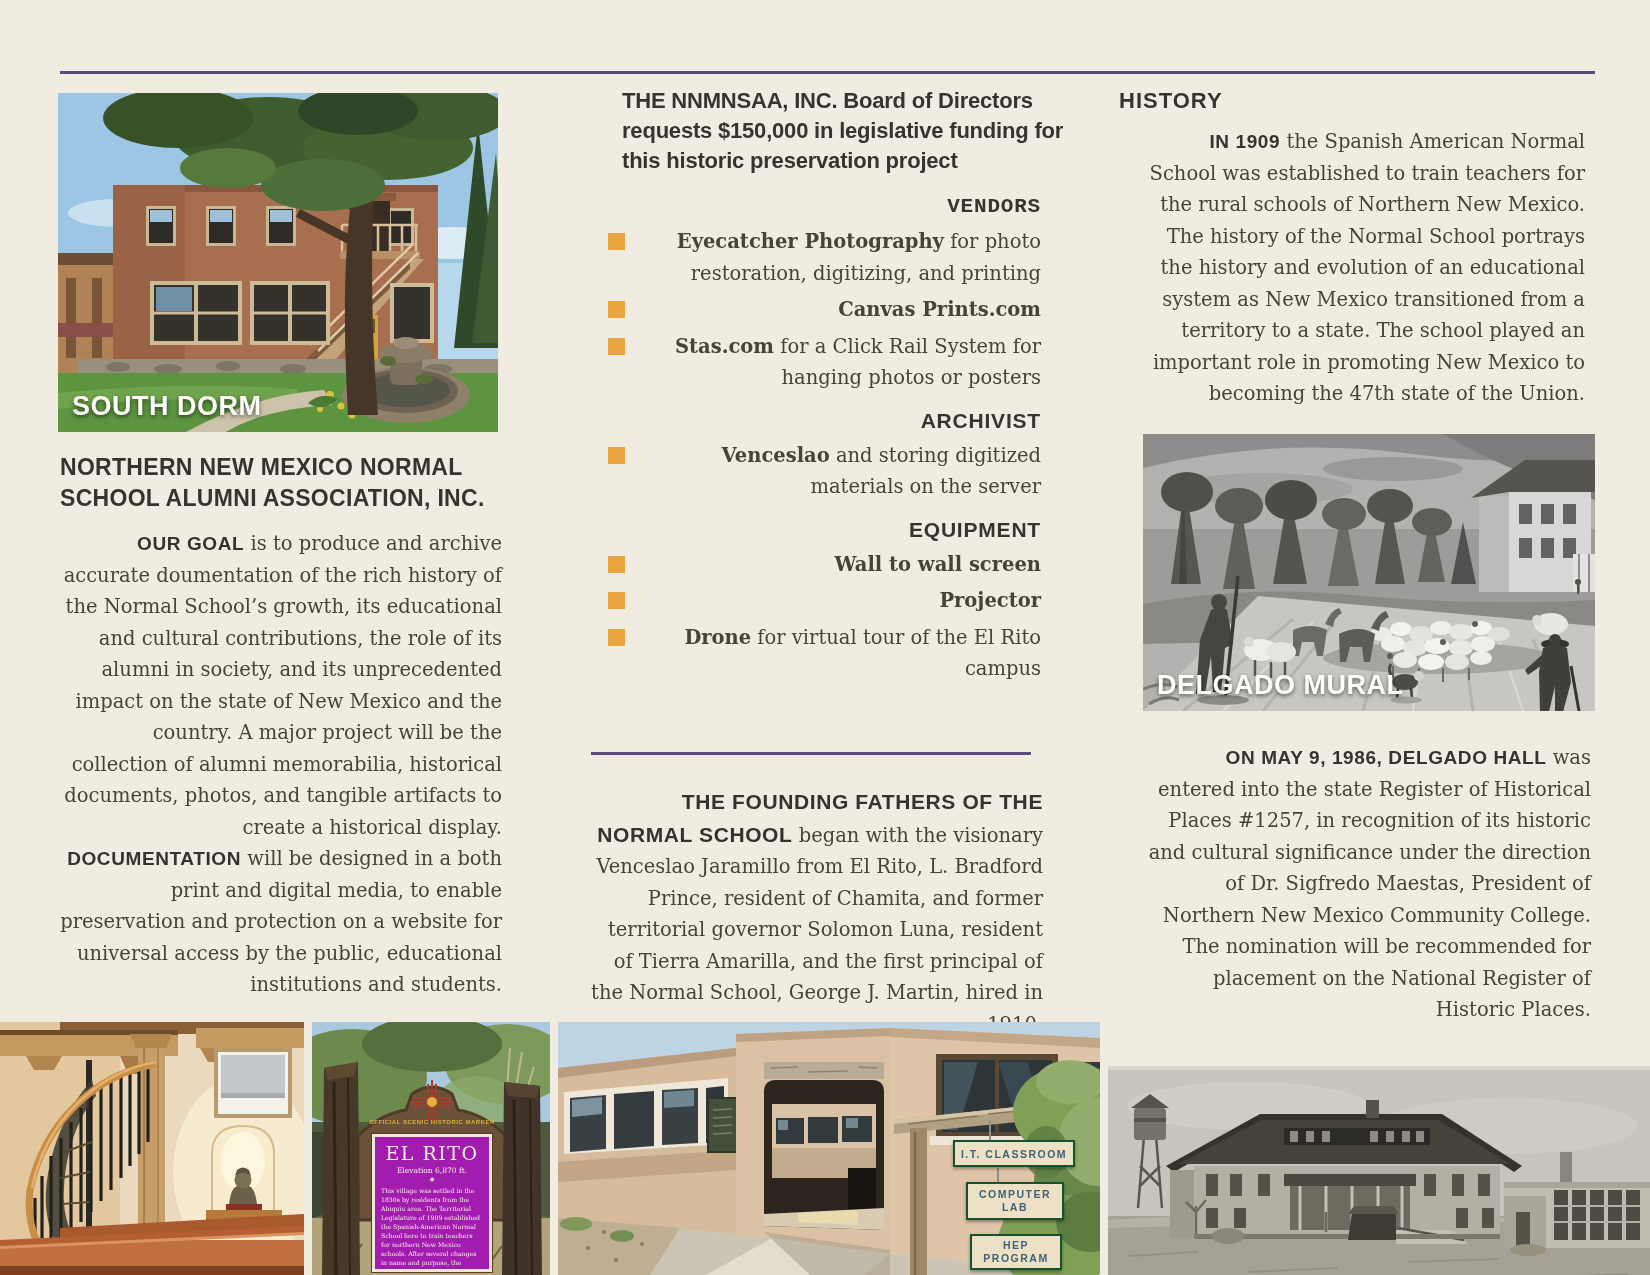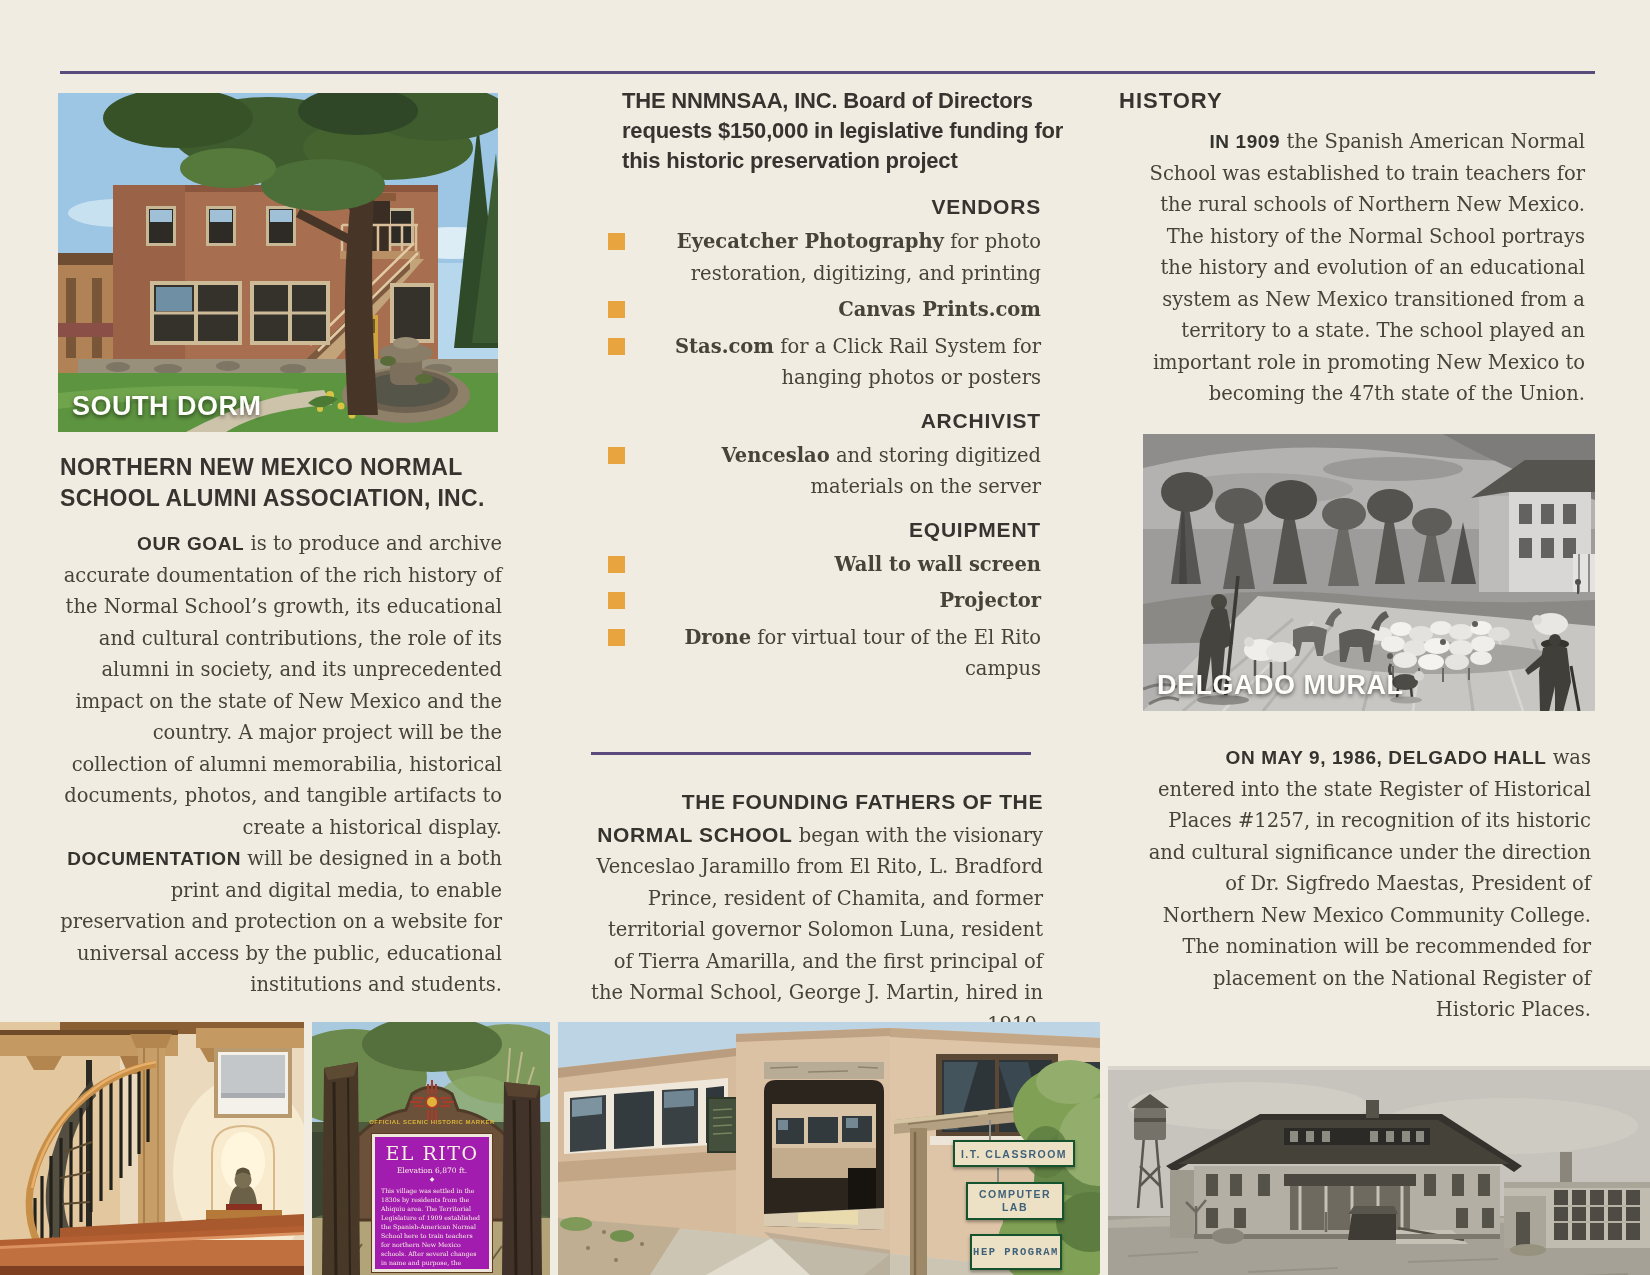--- a/index.html
+++ b/index.html
@@ -195,21 +195,21 @@
   <div class="abs h-sans org-heading" style="left:60px;top:452px;width:442px;">NORTHERN NEW MEXICO NORMAL SCHOOL ALUMNI ASSOCIATION, INC.</div>
 
   <div class="abs body-serif" style="left:60px;top:528px;width:442px;">
     <p><span class="leadin">OUR GOAL</span><span> is to produce and archive accurate doumentation of the rich history of the Normal School’s growth, its educational and cultural contributions, the role of its alumni in society, and its unprecedented impact on the state of New Mexico and the country. A major project will be the collection of alumni memorabilia, historical documents, photos, and tangible artifacts to create a historical display.</span></p>
     <p><span class="leadin">DOCUMENTATION</span><span> will be designed in a both print and digital media, to enable preservation and protection on a website for universal access by the public, educational institutions and students.</span></p>
   </div>
 
   <div class="abs h-sans fund-heading" style="left:622px;top:86px;width:455px;">THE NNMNSAA, INC. Board of Directors requests $150,000 in legislative funding for this historic preservation project</div>
 
   <div class="abs body-serif" style="left:591px;top:194px;width:450px;">
-    <h3 class="h-sans sec-title" style="margin-left:33px;">VENDORS</h3>
+    <h3 class="h-sans sec-title" style="margin-left:33px;font-family:Liberation Mono, monospace;">VENDORS</h3>
     <ul class="mid-list">
       <li><span class="sq"></span><span class="bold-serif">Eyecatcher Photography</span><span> for photo restoration, digitizing, and printing</span></li>
       <li><span class="sq"></span><span class="bold-serif">Canvas Prints.com</span><span></span></li>
       <li><span class="sq"></span><span class="bold-serif">Stas.com</span><span> for a Click Rail System for hanging photos or posters</span></li>
     </ul>
     <h3 class="h-sans sec-title" style="margin-left:17px;">ARCHIVIST</h3>
     <ul class="mid-list">
       <li><span class="sq"></span><span class="bold-serif">Venceslao</span><span> and storing digitized materials on the server</span></li>
     </ul>
     <h3 class="h-sans sec-title" style="margin-left:17px;">EQUIPMENT</h3>
@@ -613,21 +613,21 @@
         <ellipse cx="528" cy="160" rx="52" ry="58" fill="#68884a"></ellipse>
         <ellipse cx="498" cy="220" rx="58" ry="48" fill="#7fa055"></ellipse>
         <ellipse cx="540" cy="120" rx="40" ry="44" fill="#93ad6c"></ellipse>
         <ellipse cx="532" cy="200" rx="34" ry="30" fill="#5c7c40"></ellipse>
         <ellipse cx="512" cy="60" rx="34" ry="22" fill="#93ad6c"></ellipse>
         <ellipse cx="488" cy="130" rx="22" ry="26" fill="#5c7c40" opacity=".8"></ellipse>
       </g>
     </svg>
     <div class="csign" style="left:395px;top:118px;width:122px;height:27px;font-size:10.5px;">I.T. CLASSROOM</div>
     <div class="csign" style="left:408px;top:160px;width:98px;height:38px;font-size:10.5px;line-height:13px;">COMPUTER LAB</div>
-    <div class="csign" style="left:412px;top:212px;width:92px;height:36px;font-size:10.5px;line-height:13px;font-family:Liberation Mono, monospace;">HEP PROGRAM</div>
+    <div class="csign" style="left:412px;top:212px;width:92px;height:36px;font-size:10.5px;line-height:13px;">HEP PROGRAM</div>
   </div>
 
   <div class="photo bphoto" style="left:1108px;width:542px;background:#d8d5cc;margin-top:44px;">
     <svg viewBox="0 0 542 253" preserveAspectRatio="none">
       <rect width="542" height="253" fill="#d8d5cc"></rect>
       <rect x="0" y="4" width="542" height="218" fill="#c6c4bc"></rect>
       <ellipse cx="140" cy="40" rx="120" ry="24" fill="#d2d0c7" opacity=".8"></ellipse>
       <ellipse cx="400" cy="60" rx="130" ry="28" fill="#cfcdc4" opacity=".8"></ellipse>
       <rect y="150" width="542" height="72" fill="#a5a196"></rect>
       <g stroke="#938f83" stroke-width="2" opacity=".8">

